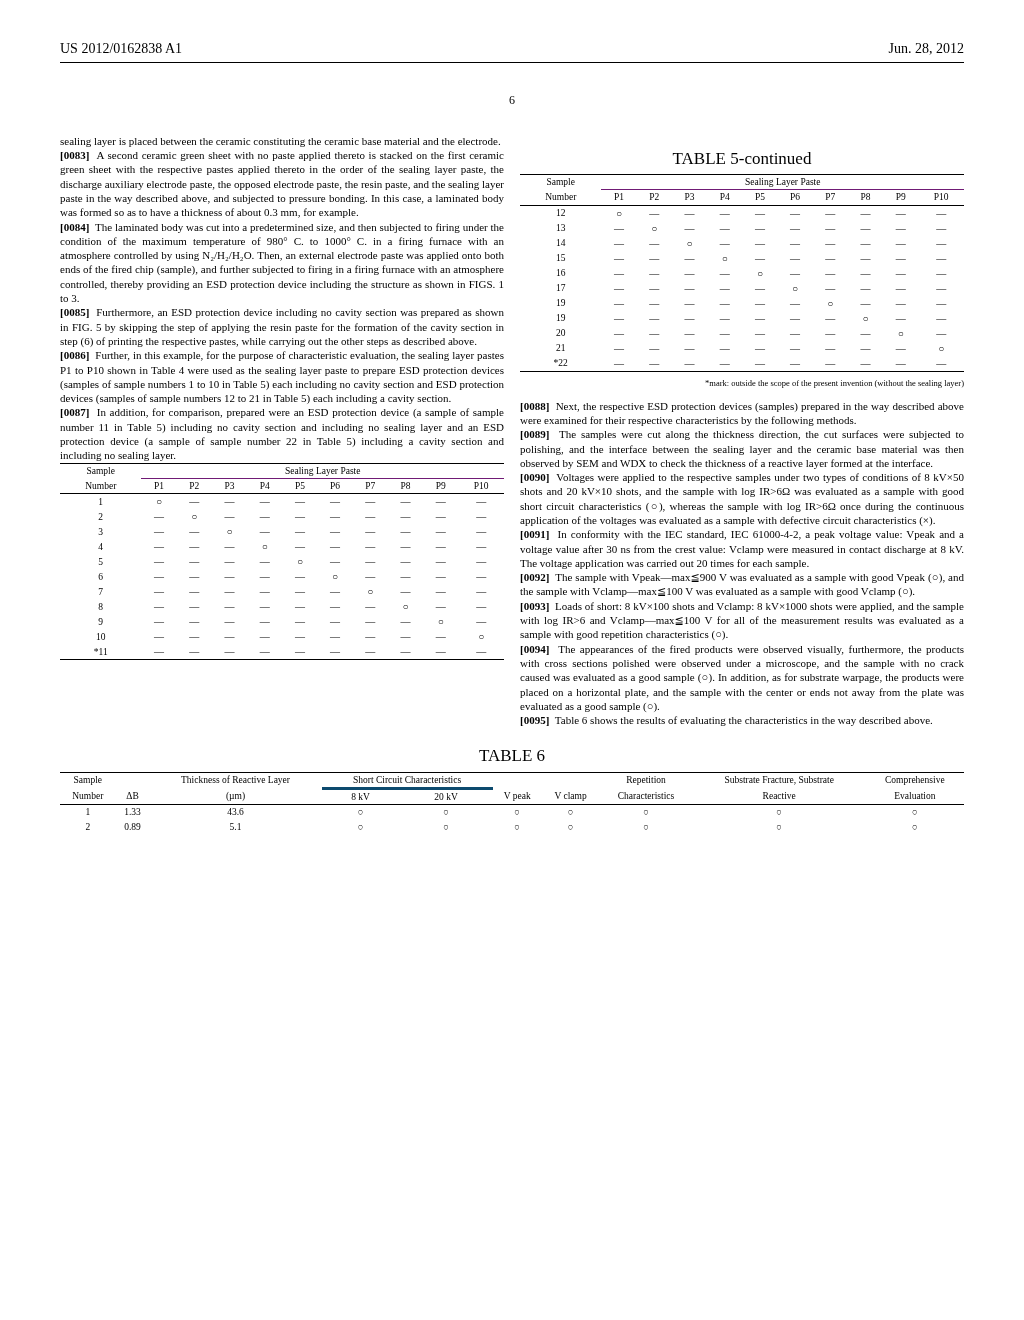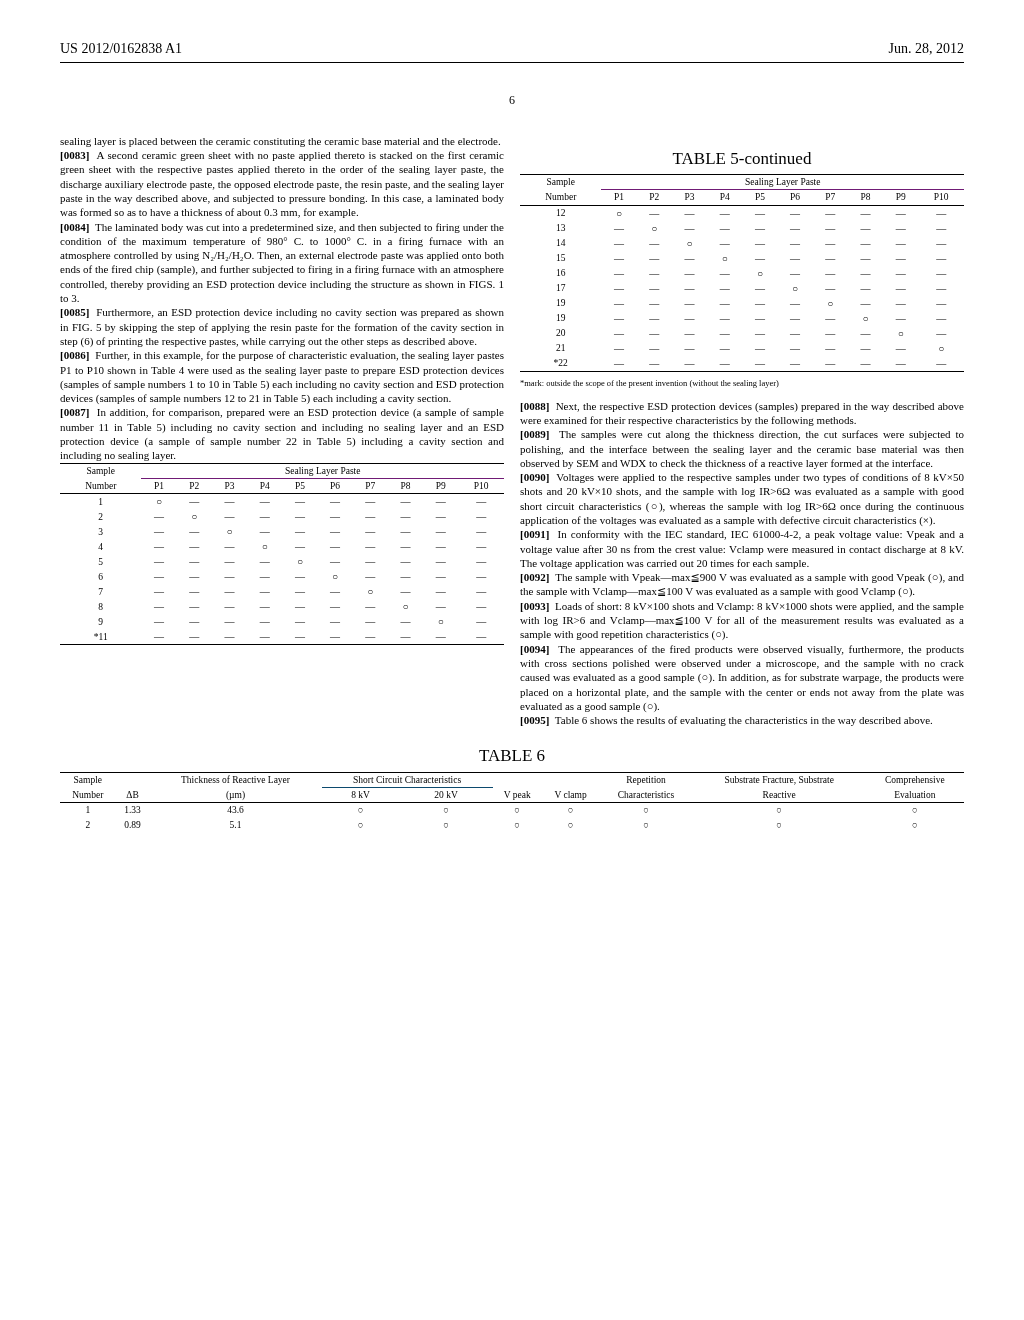--- a/index.html
+++ b/index.html
@@ -67,21 +67,21 @@
     border-top: 1px solid black;
   }
   .tbl5 tbody tr:last-child td {
     border-bottom: 1px solid black;
   }
   .tbl5 .spanhead {
     border-bottom: 1px solid #701a75;
   }
   .footnote {
     font-size: 8.5px;
-    text-align: left;
+    text-align: right;
     margin-top: 2px;
     margin-bottom: 10px;
   }
   .tbl6 {
     width: 100%;
     font-size: 9.5px;
   }
   .tbl6 thead tr:first-child th {
     border-top: 1px solid black;
   }
@@ -268,20 +268,33 @@
             <td class="circle">—</td>
             <td class="circle">—</td>
             <td class="circle">—</td>
             <td class="circle">—</td>
             <td class="circle">—</td>
             <td class="circle">—</td>
             <td class="circle">○</td>
             <td class="circle">—</td>
           </tr>
           <tr>
+            <td>10</td>
+            <td class="circle">—</td>
+            <td class="circle">—</td>
+            <td class="circle">—</td>
+            <td class="circle">—</td>
+            <td class="circle">—</td>
+            <td class="circle">—</td>
+            <td class="circle">—</td>
+            <td class="circle">—</td>
+            <td class="circle">—</td>
+            <td class="circle">○</td>
+          </tr>
+          <tr>
             <td>*11</td>
             <td class="circle">—</td>
             <td class="circle">—</td>
             <td class="circle">—</td>
             <td class="circle">—</td>
             <td class="circle">—</td>
             <td class="circle">—</td>
             <td class="circle">—</td>
             <td class="circle">—</td>
             <td class="circle">—</td>
@@ -500,21 +513,21 @@
 </div>
 
 <div class="tbl6-wrap">
   <div class="table-caption">TABLE 6</div>
   <table class="tbl6">
     <thead>
       <tr>
         <th>Sample</th>
         <th></th>
         <th>Thickness of Reactive Layer</th>
-        <th colspan="2" style="border-bottom:1px solid #0c4a6e">Short Circuit Characteristics</th>
+        <th colspan="2" style="border-bottom:3px solid #0c4a6e">Short Circuit Characteristics</th>
         <th></th>
         <th></th>
         <th>Repetition</th>
         <th>Substrate Fracture, Substrate</th>
         <th>Comprehensive</th>
       </tr>
       <tr class="botline">
         <th>Number</th>
         <th>ΔB</th>
         <th>(µm)</th>

